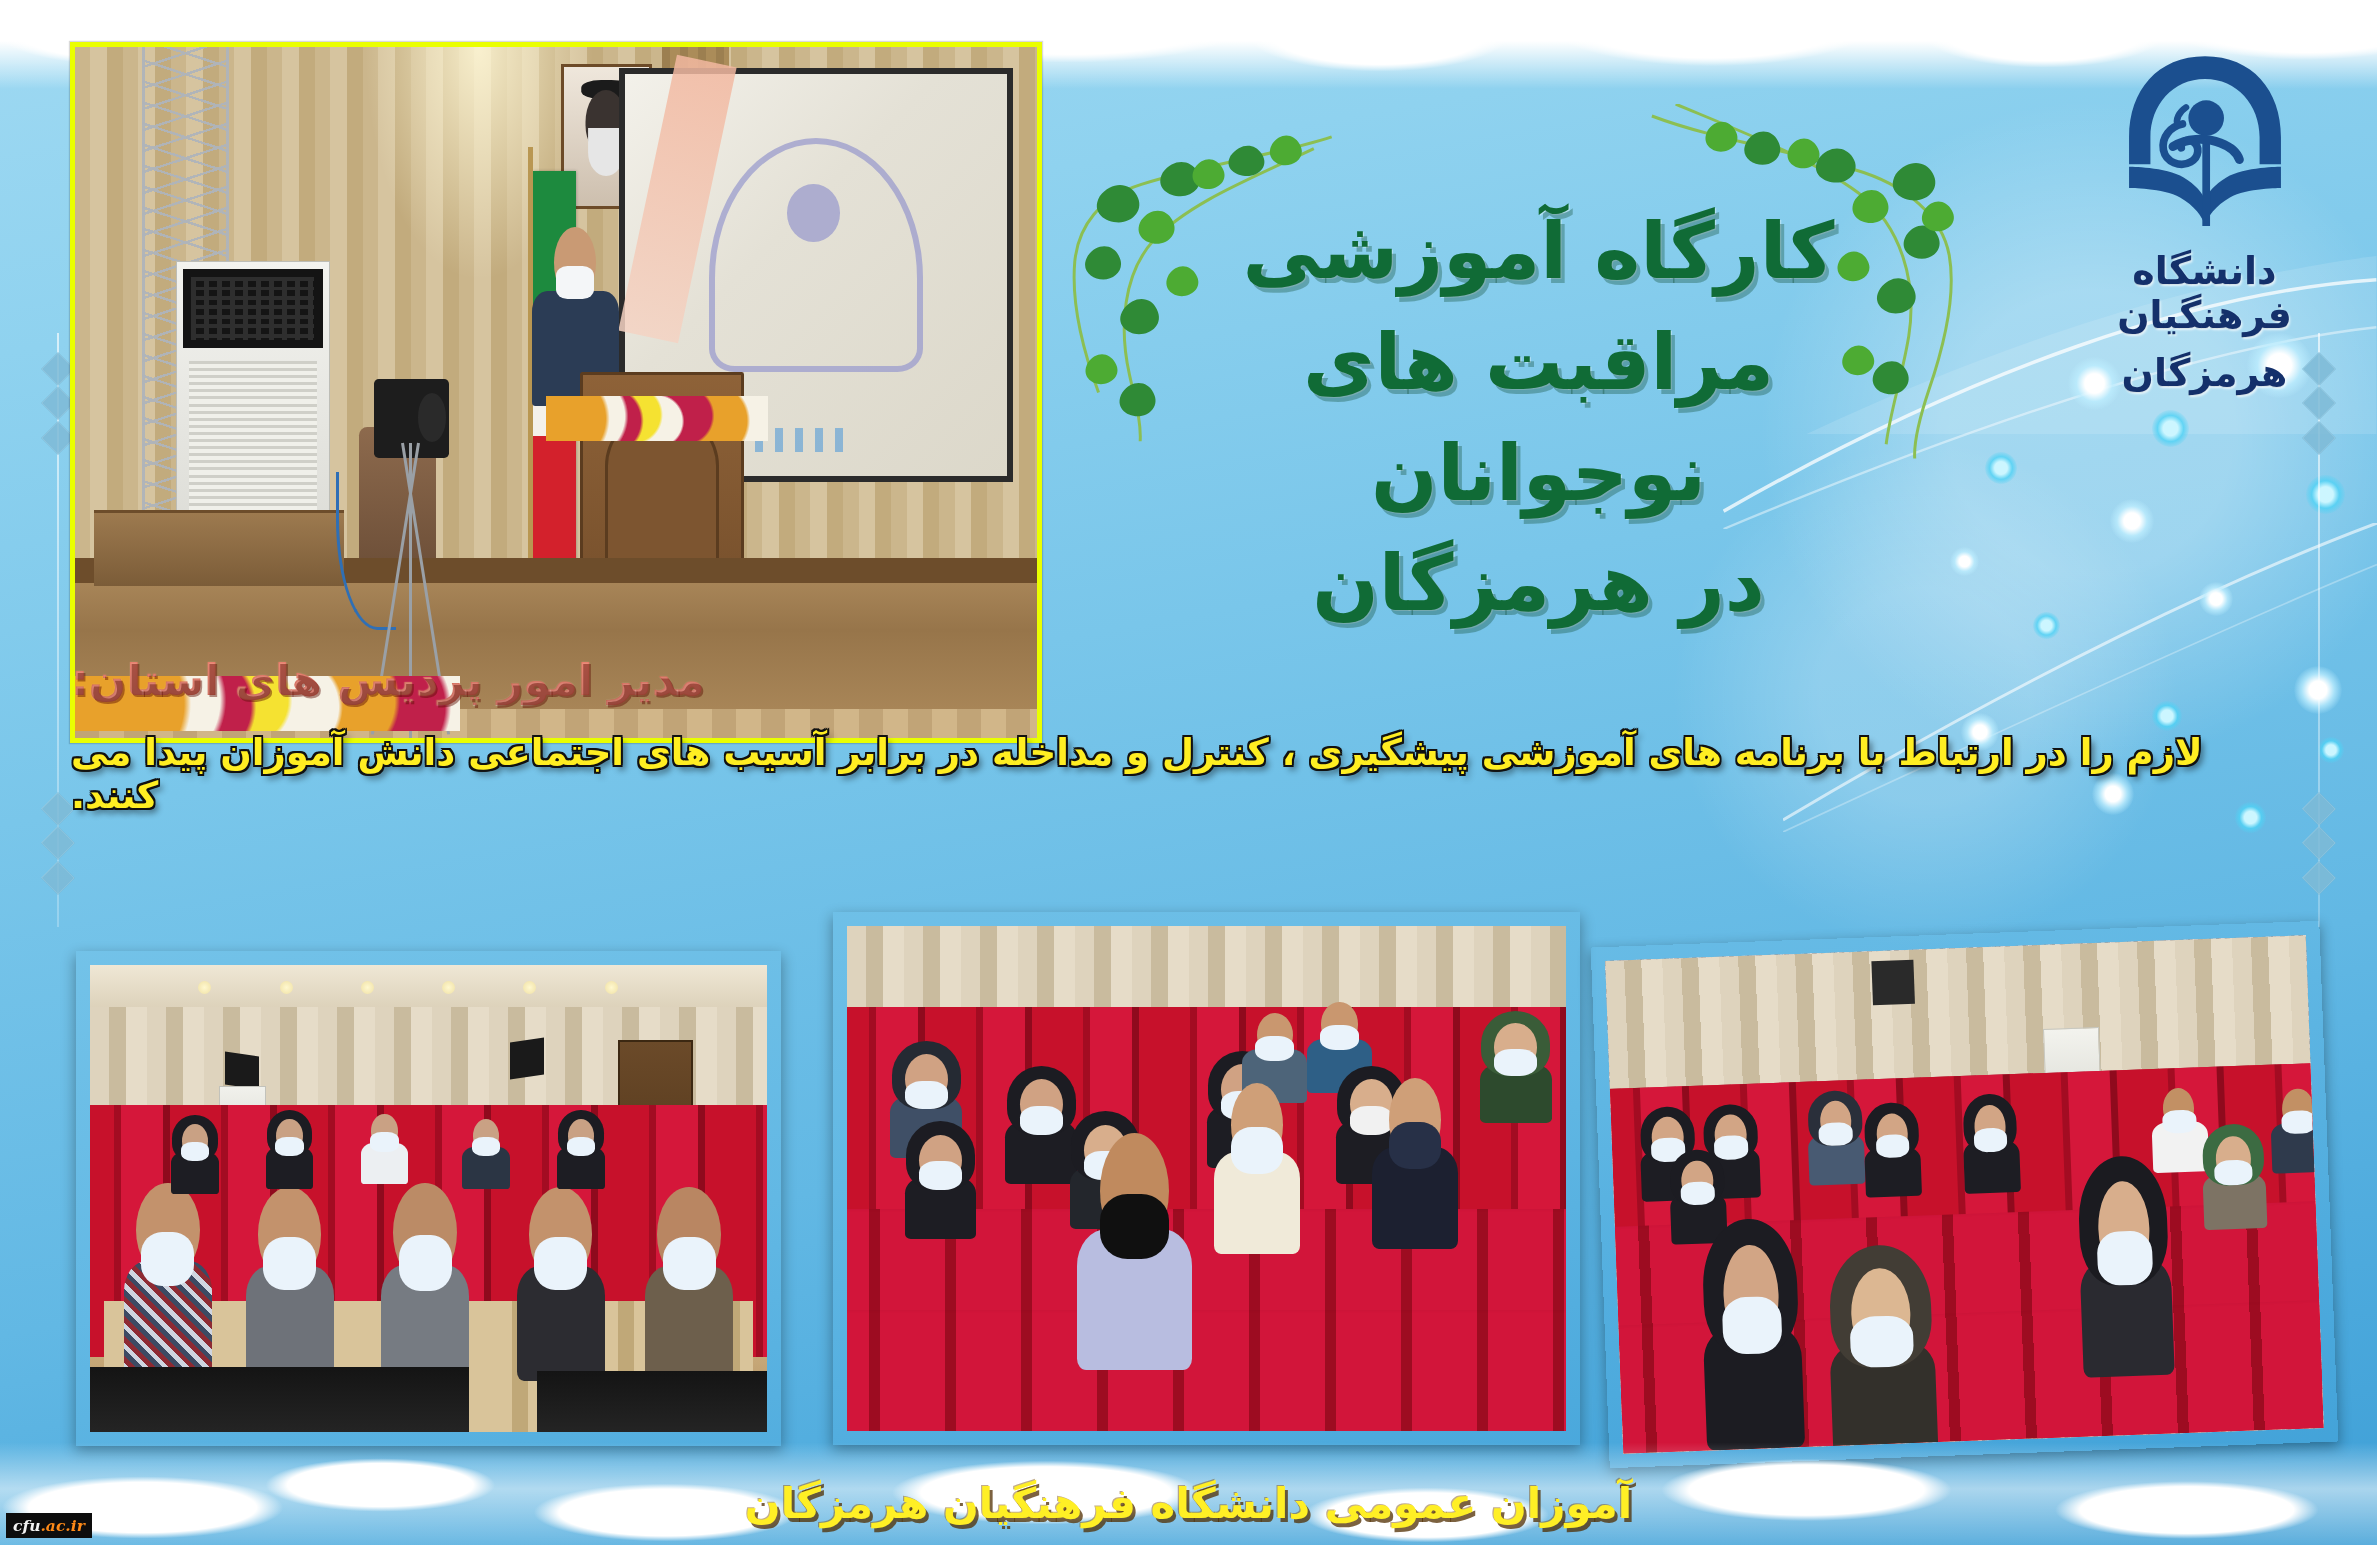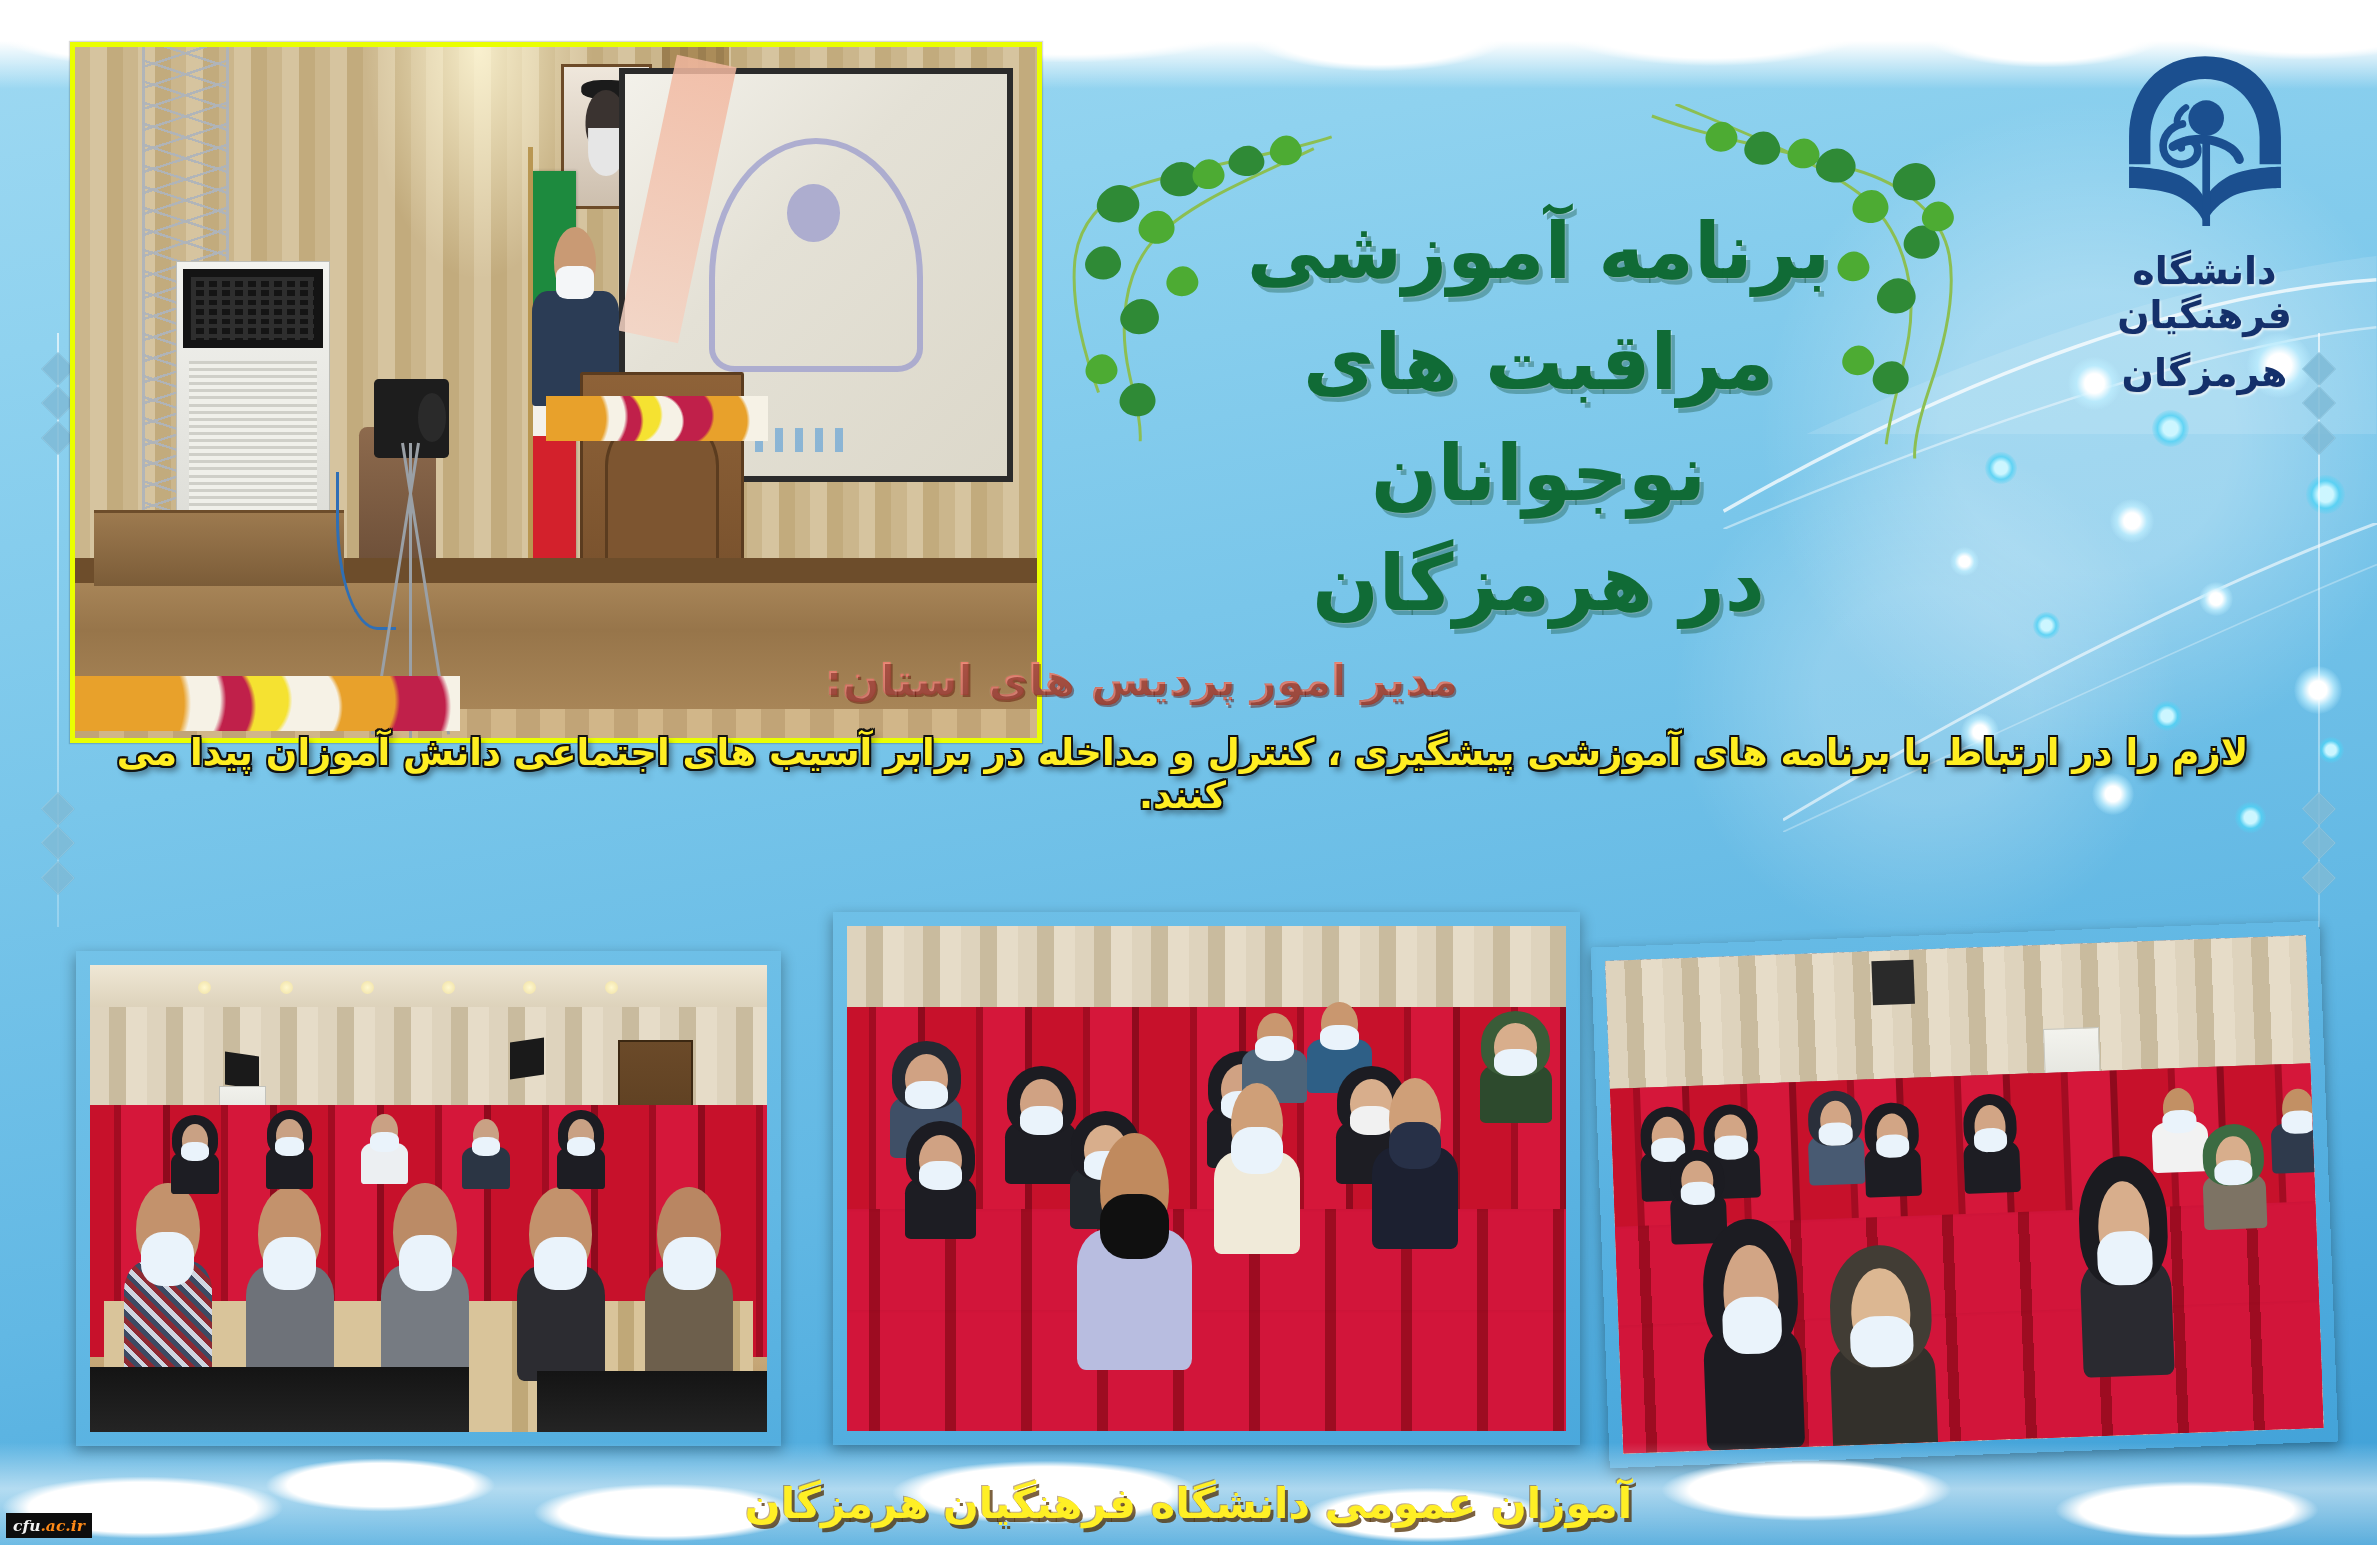--- a/index.html
+++ b/index.html
@@ -181,21 +181,21 @@
 
   
   #title{ position:absolute; right:452px; top:196px; width:773px; text-align:center; direction:rtl;}
   #title .tl{ color:#106b36; font-weight:bold; font-size:78px; line-height:1.42;
      text-shadow:4.2px 4.8px 0 rgba(0,60,25,.30), 1.2px 1.2px 0 rgba(255,255,255,.35);}
 
   
   .ivy{position:absolute; pointer-events:none;}
 
   
-  #statement{ position:absolute; right:71px; left:71px; top:654px; direction:rtl; text-align:center;}
+  #statement{ position:absolute; right:71px; left:71px; top:654px; direction:rtl; text-align:left;}
   #st-head{ font-size:44px; font-weight:bold; color:#c32a12; padding-right:95px;
      text-shadow:1.8px 2.4px 0 rgba(90,10,0,.45), 0 0 1.2px rgba(255,255,255,.4);
      background:linear-gradient(#e8472a,#a8200d); -webkit-background-clip:text; background-clip:text;
      -webkit-text-fill-color:transparent;}
   .st-line{ font-size:37px; font-weight:bold; color:#ffee22; margin-top:26px;
      text-shadow:
         -1.8px -1.8px 0 #111, 1.8px -1.8px 0 #111, -1.8px 1.8px 0 #111, 1.8px 1.8px 0 #111,
         0 -1.8px 0 #111, 0 1.8px 0 #111, -1.8px 0 0 #111, 1.8px 0 0 #111,
         4.2px 4.8px 6px rgba(0,0,0,.45);}
   #st-l1{ padding-right:143px; }
@@ -423,21 +423,21 @@
       <path d="M96,166 C118,152 150,150 176,160 C192,166 204,176 208,188" stroke="#1b4f8f" stroke-width="15" fill="none" stroke-linecap="round"></path>
       <path d="M112,128 C92,132 76,150 80,172 C84,192 108,202 126,192
                C140,184 142,166 130,158 C120,152 108,158 110,168" stroke="#1b4f8f" stroke-width="13" fill="none" stroke-linecap="round"></path>
       <path d="M118,100 C106,108 100,120 104,130" stroke="#1b4f8f" stroke-width="11" fill="none" stroke-linecap="round"></path>
     </svg>
     <div class="logo-line" id="logo-l1">دانشگاه فرهنگیان</div>
     <div class="logo-line" id="logo-l2">هرمزگان</div>
   </div>
 
   <div id="title">
-    <div class="tl">برنامه آموزشی</div>
+    <div class="tl">کارگاه آموزشی</div>
     <div class="tl">مراقبت های نوجوانان</div>
     <div class="tl">در هرمزگان</div>
   </div>
 
   <div id="statement">
     <div id="st-head">مدیر امور پردیس های استان:</div>
     <div class="st-line" id="st-l2">لازم را در ارتباط با برنامه های آموزشی پیشگیری ، کنترل و مداخله در برابر آسیب های اجتماعی دانش آموزان پیدا می کنند.</div>
   </div>
 
   <div class="photo" style="left:75px; top:950px; width:707px; height:497px;">

